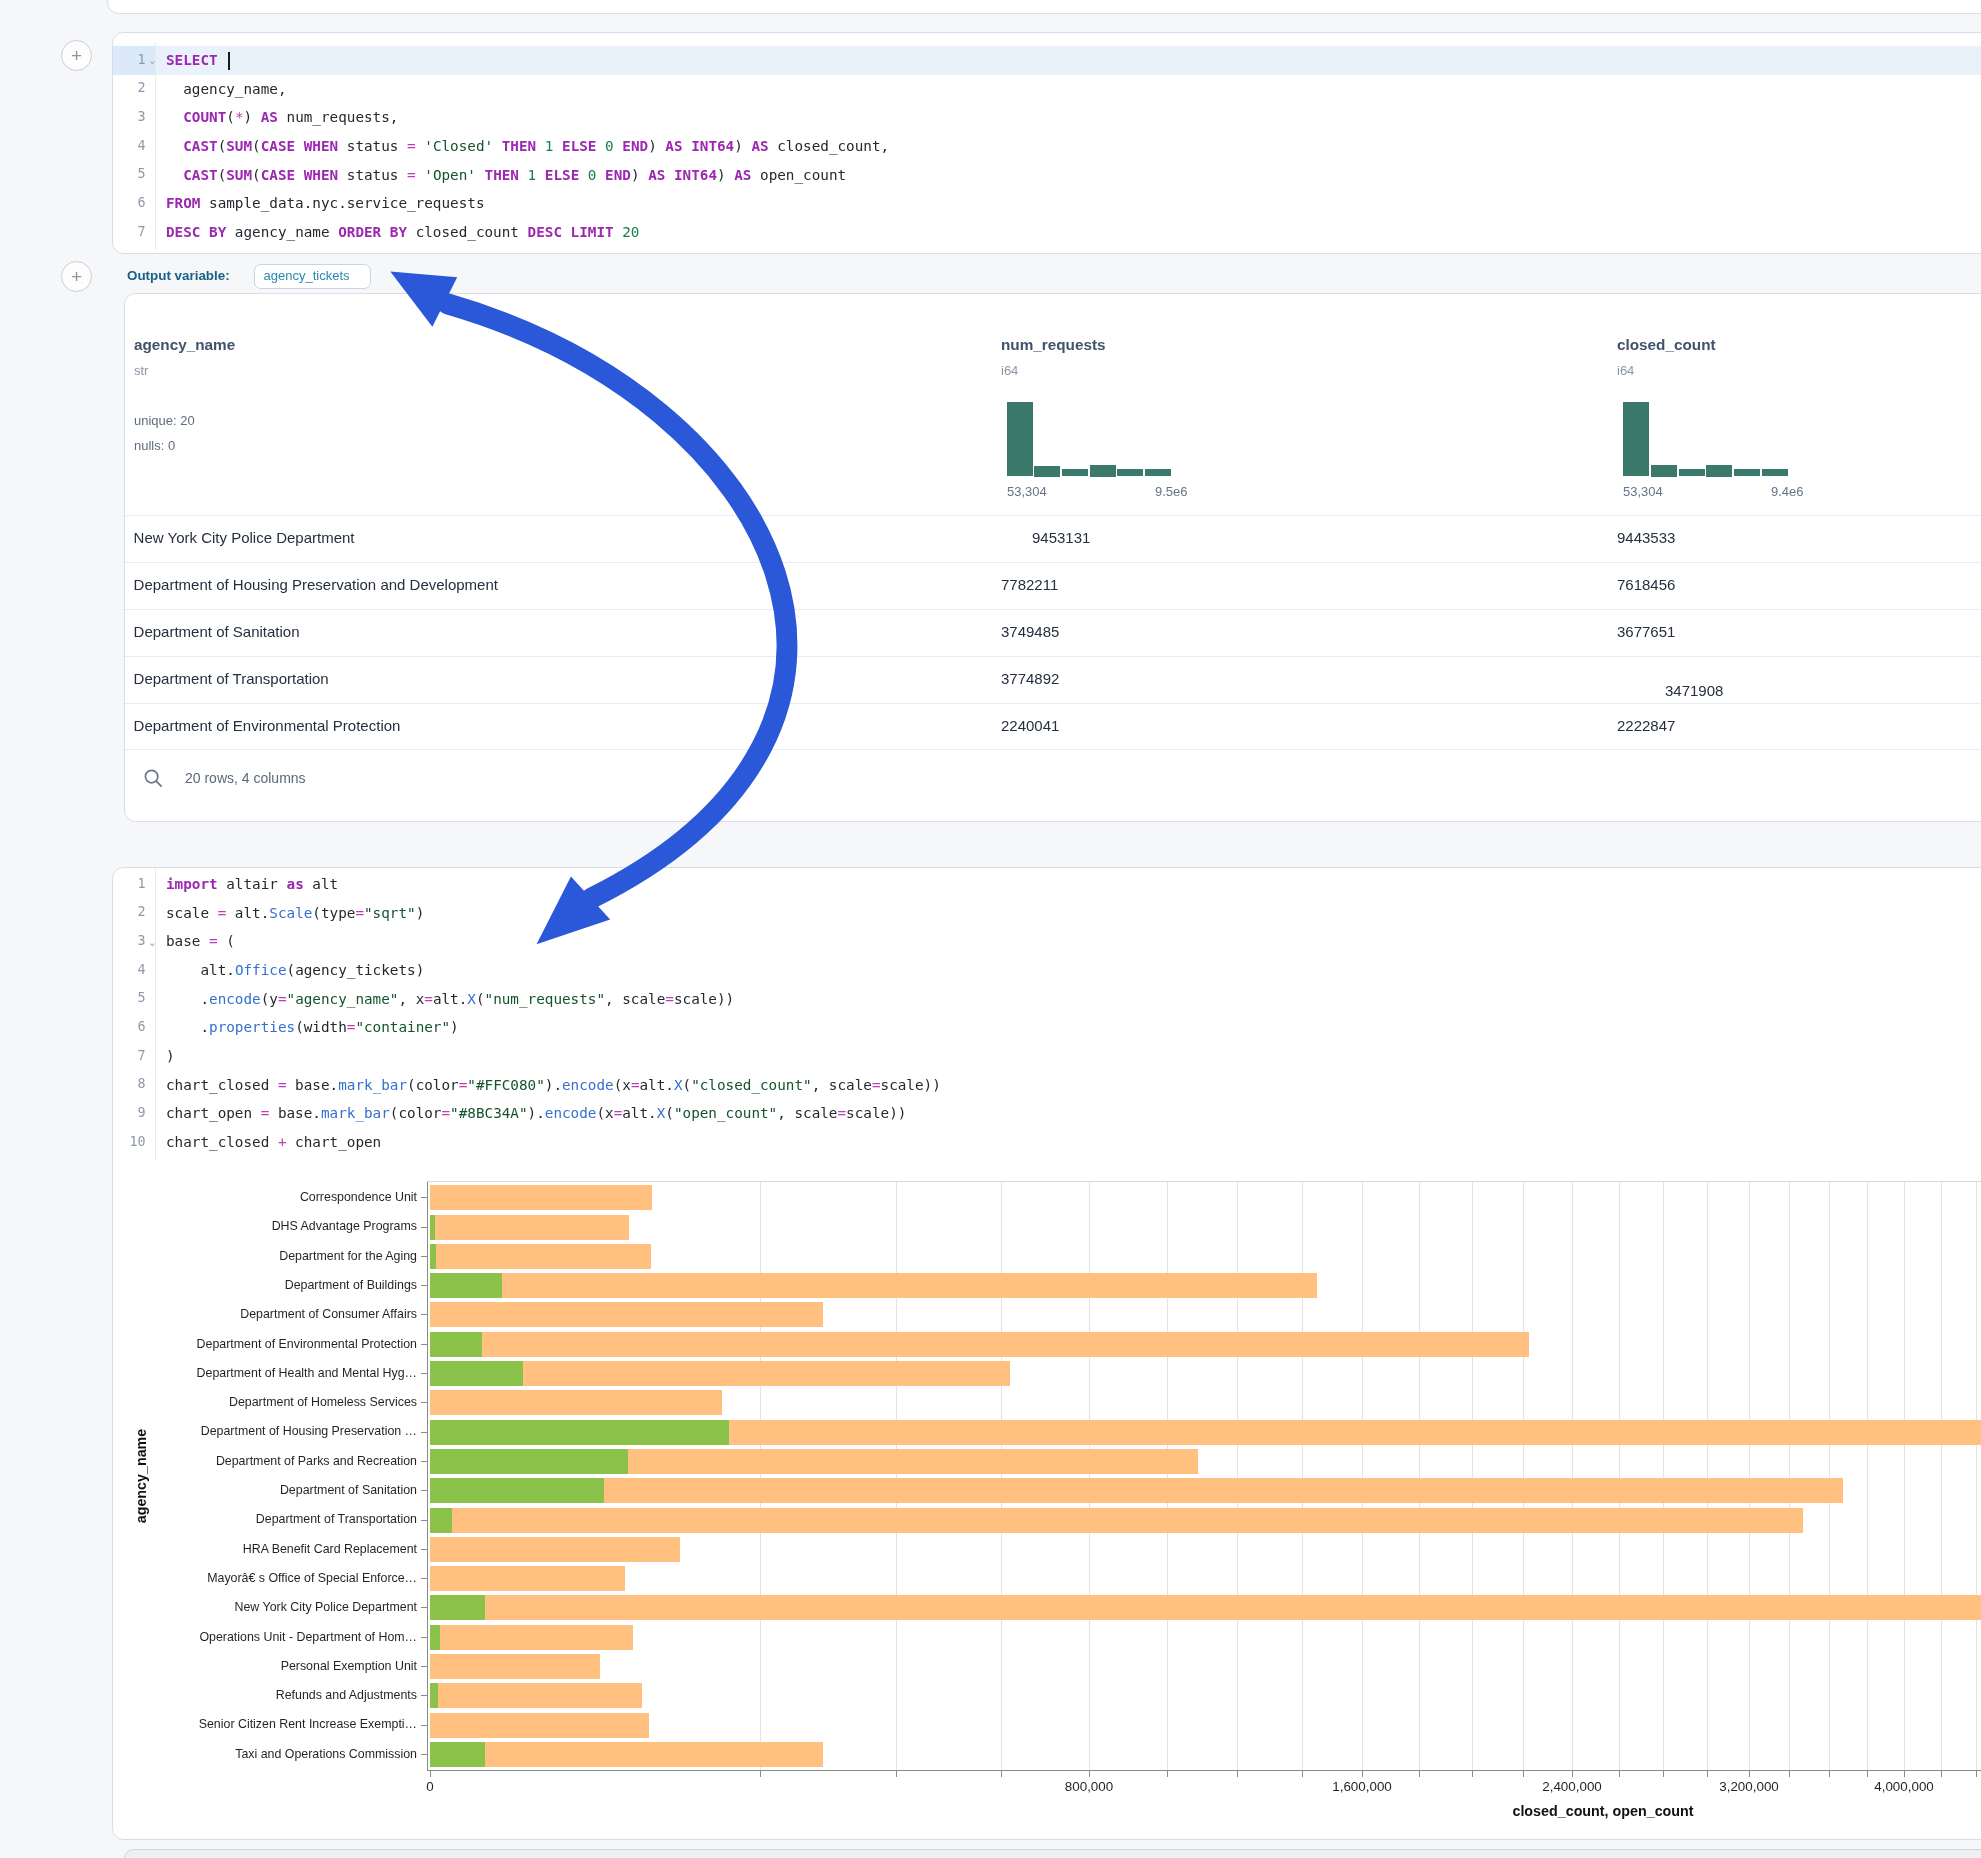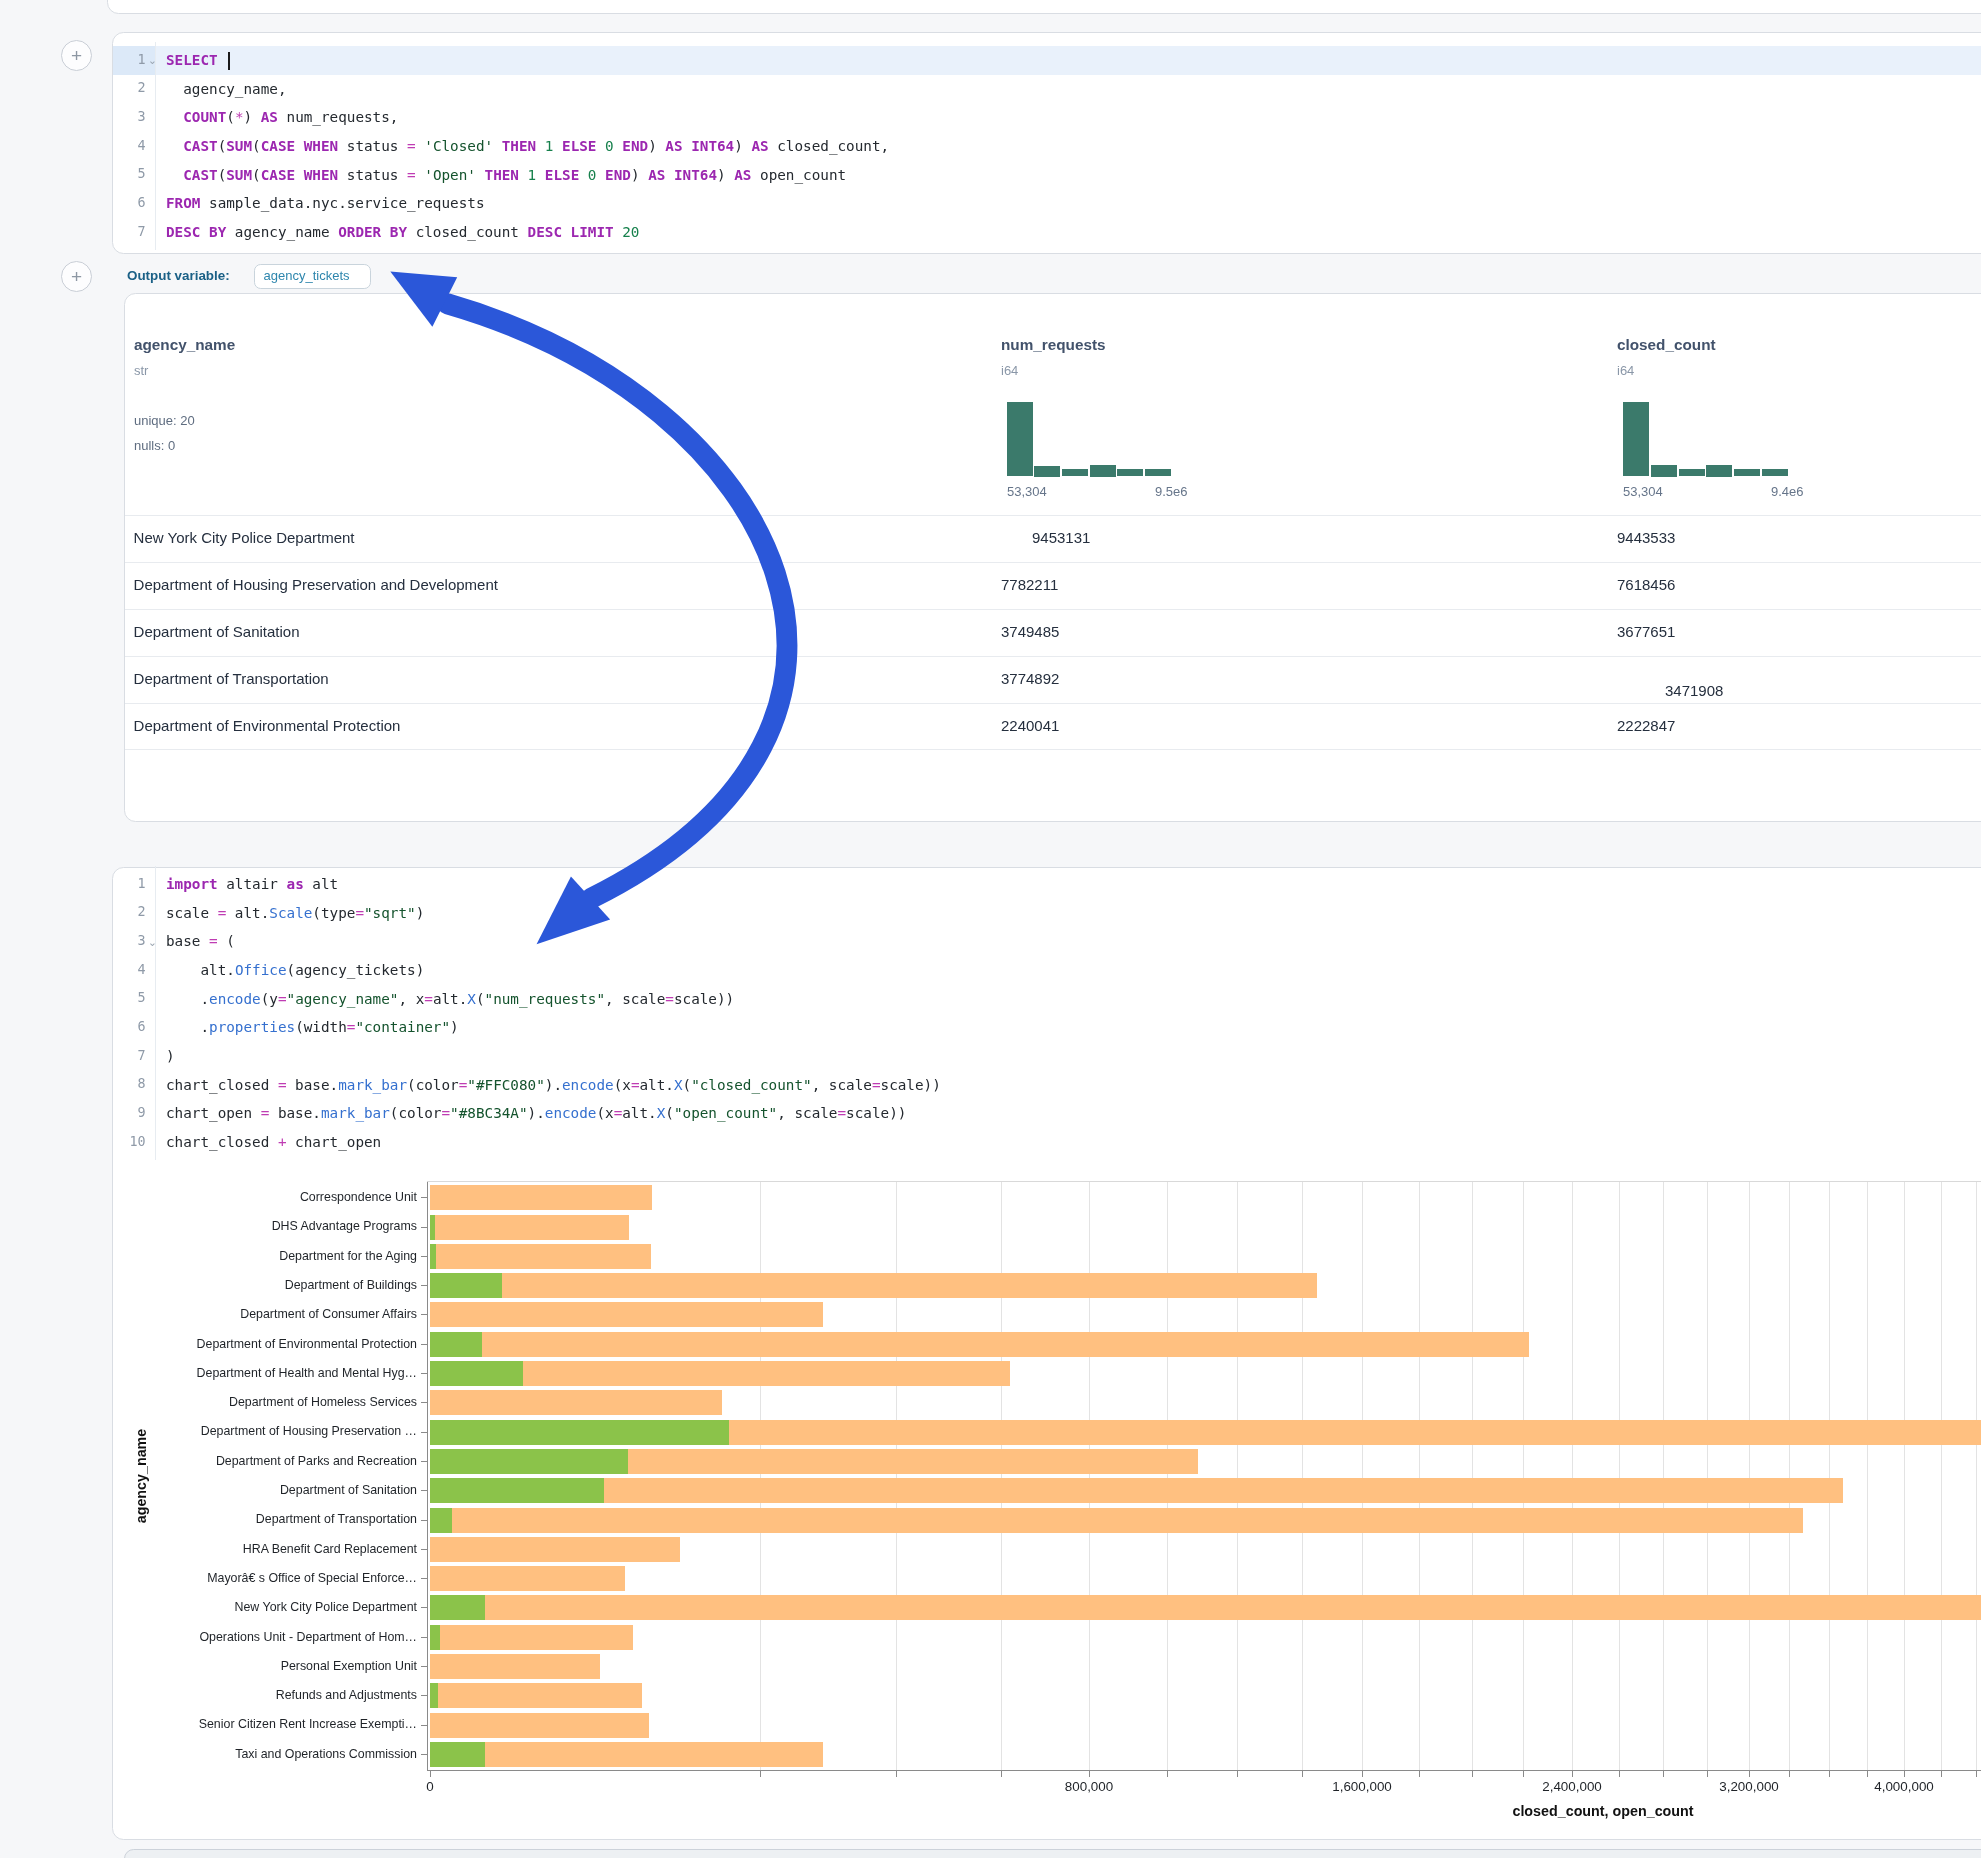--- a/index.html
+++ b/index.html
@@ -51,20 +51,27 @@
   <div class="addbtn" id="addbtn2" style="left:61px;top:261px;">+</div>
 
   <div class="card" style="left:112px;top:32px;width:1912px;height:222px;"></div>
   <div id="sql-lines"></div>
 
   <div class="outlabel" style="left:127px;top:268px;">Output variable:</div>
   <div class="badge" style="left:254px;top:264px;width:117px;height:25px;">agency_tickets</div>
 
   <div class="card" style="left:124px;top:293px;width:1902px;height:529px;"></div>
   <div id="table-content"></div>
+  <div class="abs" style="left:143px;top:767px;width:574px;height:27px;">
+    <svg width="21" height="21" viewBox="0 0 22 22" style="position:absolute;left:0;top:1px;">
+      <circle cx="9" cy="9" r="6.5" fill="none" stroke="#6a7686" stroke-width="1.8"></circle>
+      <line x1="13.8" y1="13.8" x2="19" y2="19" stroke="#6a7686" stroke-width="1.8" stroke-linecap="round"></line>
+    </svg>
+    <span class="footer-txt" style="left:42px;top:2.9px;">20 rows, 4 columns</span>
+  </div>
 
   <div class="card" style="left:112px;top:867px;width:1912px;height:973px;"></div>
   <div id="py-lines"></div>
 
   <div id="chart"></div>
 
   <svg id="arrow-overlay" width="1982" height="1858" style="position:absolute;left:0;top:0;pointer-events:none;z-index:60;" viewBox="0 0 2073 1944">
     <path id="arrow-shaft" d="M468,318 C820,420 980,760 618,940" fill="none" stroke-width="22" stroke-linecap="round" stroke="#2b57d9"></path>
     <polygon id="arrow-head-1" points="408,284 478,290 452,342" fill="#2b57d9"></polygon>
     <polygon id="arrow-head-2" points="561,988 597,917 638,962" fill="#2b57d9"></polygon>

